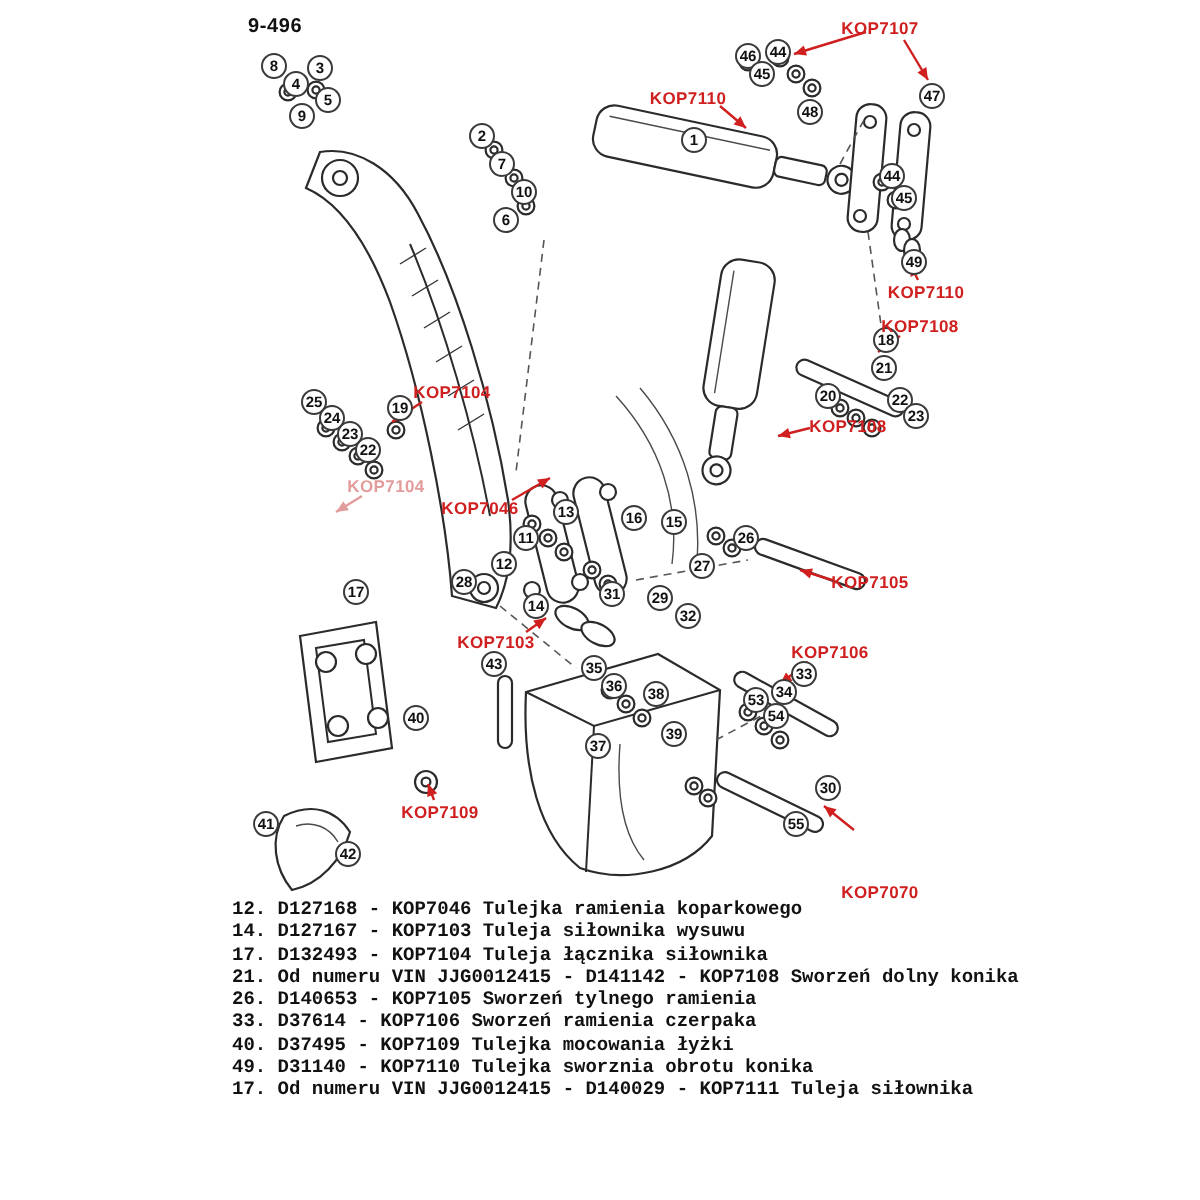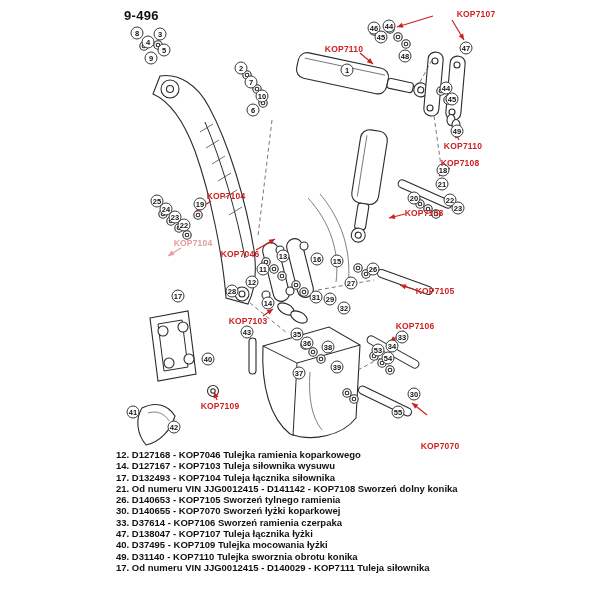--- a/index.html
+++ b/index.html
@@ -1,36 +1,36 @@
 <!DOCTYPE html>
 <html><head>
 <meta charset="utf-8">
 <style>
   * { margin:0; padding:0; box-sizing:border-box; }
   html,body { width:600px; height:600px; background:#ffffff; font-family:"Liberation Sans", sans-serif; }
   .page { position:relative; width:600px; height:600px; background:#ffffff; overflow:hidden; }
-  .fig-ref { position:absolute; left:124px; top:8px; font-size:13px; font-weight:bold; color:#111; letter-spacing:0.3px; }
+  .fig-ref { position:absolute; left:124px; top:8px; font-size:10px; font-weight:bold; color:#111; letter-spacing:0.3px; }
   svg.art { position:absolute; left:0; top:0; }
   .part { fill:#ffffff; stroke:#2b2b2b; stroke-width:1.1; }
   .ln   { fill:none; stroke:#2b2b2b; stroke-width:1; }
   .thin { fill:none; stroke:#4a4a4a; stroke-width:0.7; }
   .dash { fill:none; stroke:#555; stroke-width:0.8; stroke-dasharray:4 3; }
   .hatch line { stroke:#333; stroke-width:0.7; }
   .callout {
     position:absolute; width:13px; height:13px; border:1px solid #3a3a3a; border-radius:50%;
     background:#fff; font-size:7.5px; font-weight:bold; color:#111;
     display:flex; align-items:center; justify-content:center;
     transform:translate(-50%,-50%); line-height:1;
   }
   .red-label {
     position:absolute; font-size:8.5px; font-weight:bold; white-space:nowrap;
     transform:translate(-50%,-50%); letter-spacing:0.2px;
   }
   .parts-list { position:absolute; left:116px; top:449px; }
-  .parts-line { font-size:9.5px; font-weight:bold; color:#111; line-height:11.3px; white-space:nowrap; }
+  .parts-line { font-size:9.5px; font-weight:bold; color:#111; line-height:11.3px; white-space:nowrap;font-family:Liberation Mono, monospace; }
 </style>
 </head>
 <body>
 
 <div class="page">
 
   <div class="fig-ref">9-496</div>
 
   <svg class="art" width="600" height="450" viewBox="0 0 600 450">
     <defs>
@@ -251,60 +251,58 @@
       <div class="callout" style="left: 317px; top: 259px;">16</div>
       <div class="callout" style="left: 263px; top: 269px;">11</div>
       <div class="callout" style="left: 301px; top: 261px; margin-left: 36px;">15</div>
       <div class="callout" style="left: 252px; top: 282px;">12</div>
       <div class="callout" style="left: 268px; top: 303px;">14</div>
       <div class="callout" style="left: 178px; top: 296px;">17</div>
       <div class="callout" style="left: 232px; top: 291px;">28</div>
       <div class="callout" style="left: 373px; top: 269px;">26</div>
       <div class="callout" style="left: 351px; top: 283px;">27</div>
       <div class="callout" style="left: 330px; top: 299px;">29</div>
-      <div class="callout" style="left: 316px; top: 297px;">31</div>
+      <div class="callout" style="left: 306px; top: 297px;">31</div>
       <div class="callout" style="left: 344px; top: 308px;">32</div>
       <div class="callout" style="left: 247px; top: 332px;">43</div>
       <div class="callout" style="left: 297px; top: 334px;">35</div>
       <div class="callout" style="left: 307px; top: 343px;">36</div>
       <div class="callout" style="left: 299px; top: 337px; margin-top: 36px;">37</div>
       <div class="callout" style="left: 328px; top: 347px;">38</div>
       <div class="callout" style="left: 337px; top: 367px;">39</div>
       <div class="callout" style="left: 402px; top: 337px;">33</div>
       <div class="callout" style="left: 392px; top: 346px;">34</div>
       <div class="callout" style="left: 378px; top: 350px;">53</div>
       <div class="callout" style="left: 388px; top: 358px;">54</div>
       <div class="callout" style="left: 398px; top: 366px; margin-top: 46px;">55</div>
       <div class="callout" style="left: 414px; top: 394px;">30</div>
       <div class="callout" style="left: 208px; top: 359px;">40</div>
       <div class="callout" style="left: 133px; top: 412px;">41</div>
       <div class="callout" style="left: 174px; top: 427px;">42</div>
     </div>
   <div id="red-labels">
-      <div class="red-label" style="left: 476px; top: 14px; color: rgb(207, 31, 31);">KOP7107</div>
+      <div class="red-label" style="left: 440px; top: 14px; color: rgb(207, 31, 31);">KOP7107</div>
       <div class="red-label" style="left: 344px; top: 49px; color: rgb(207, 31, 31);">KOP7110</div>
       <div class="red-label" style="left: 463px; top: 146px; color: rgb(207, 31, 31);">KOP7110</div>
       <div class="red-label" style="left: 460px; top: 163px; color: rgb(207, 31, 31);">KOP7108</div>
       <div class="red-label" style="left: 424px; top: 213px; color: rgb(207, 31, 31);">KOP7108</div>
       <div class="red-label" style="left: 226px; top: 196px; color: rgb(207, 31, 31);">KOP7104</div>
       <div class="red-label" style="left: 193px; top: 243px; color: rgb(227, 156, 156);">KOP7104</div>
       <div class="red-label" style="left: 240px; top: 254px; color: rgb(207, 31, 31);">KOP7046</div>
       <div class="red-label" style="left: 248px; top: 321px; color: rgb(207, 31, 31);">KOP7103</div>
       <div class="red-label" style="left: 435px; top: 291px; color: rgb(207, 31, 31);">KOP7105</div>
       <div class="red-label" style="left: 415px; top: 326px; color: rgb(207, 31, 31);">KOP7106</div>
       <div class="red-label" style="left: 220px; top: 406px; color: rgb(207, 31, 31); text-align: right;">KOP7109</div>
       <div class="red-label" style="left: 440px; top: 446px; color: rgb(207, 31, 31);">KOP7070</div>
     </div>
   <div class="parts-list" id="parts-list">
       <div class="parts-line">12. D127168 - KOP7046 Tulejka ramienia koparkowego</div>
       <div class="parts-line">14. D127167 - KOP7103 Tuleja siłownika wysuwu</div>
       <div class="parts-line">17. D132493 - KOP7104 Tuleja łącznika siłownika</div>
       <div class="parts-line">21. Od numeru VIN JJG0012415 - D141142 - KOP7108 Sworzeń dolny konika</div>
       <div class="parts-line">26. D140653 - KOP7105 Sworzeń tylnego ramienia</div>
-      <div class="parts-line">30. D140655 - KOP7070 Sworzeń łyżki koparkowej</div>
       <div class="parts-line">33. D37614 - KOP7106 Sworzeń ramienia czerpaka</div>
-      <div class="parts-line">47. D138047 - KOP7107 Tuleja łącznika łyżki</div>
       <div class="parts-line">40. D37495 - KOP7109 Tulejka mocowania łyżki</div>
       <div class="parts-line">49. D31140 - KOP7110 Tulejka sworznia obrotu konika</div>
       <div class="parts-line">17. Od numeru VIN JJG0012415 - D140029 - KOP7111 Tuleja siłownika</div>
     </div>
 
 </div>
 
 </body></html>

